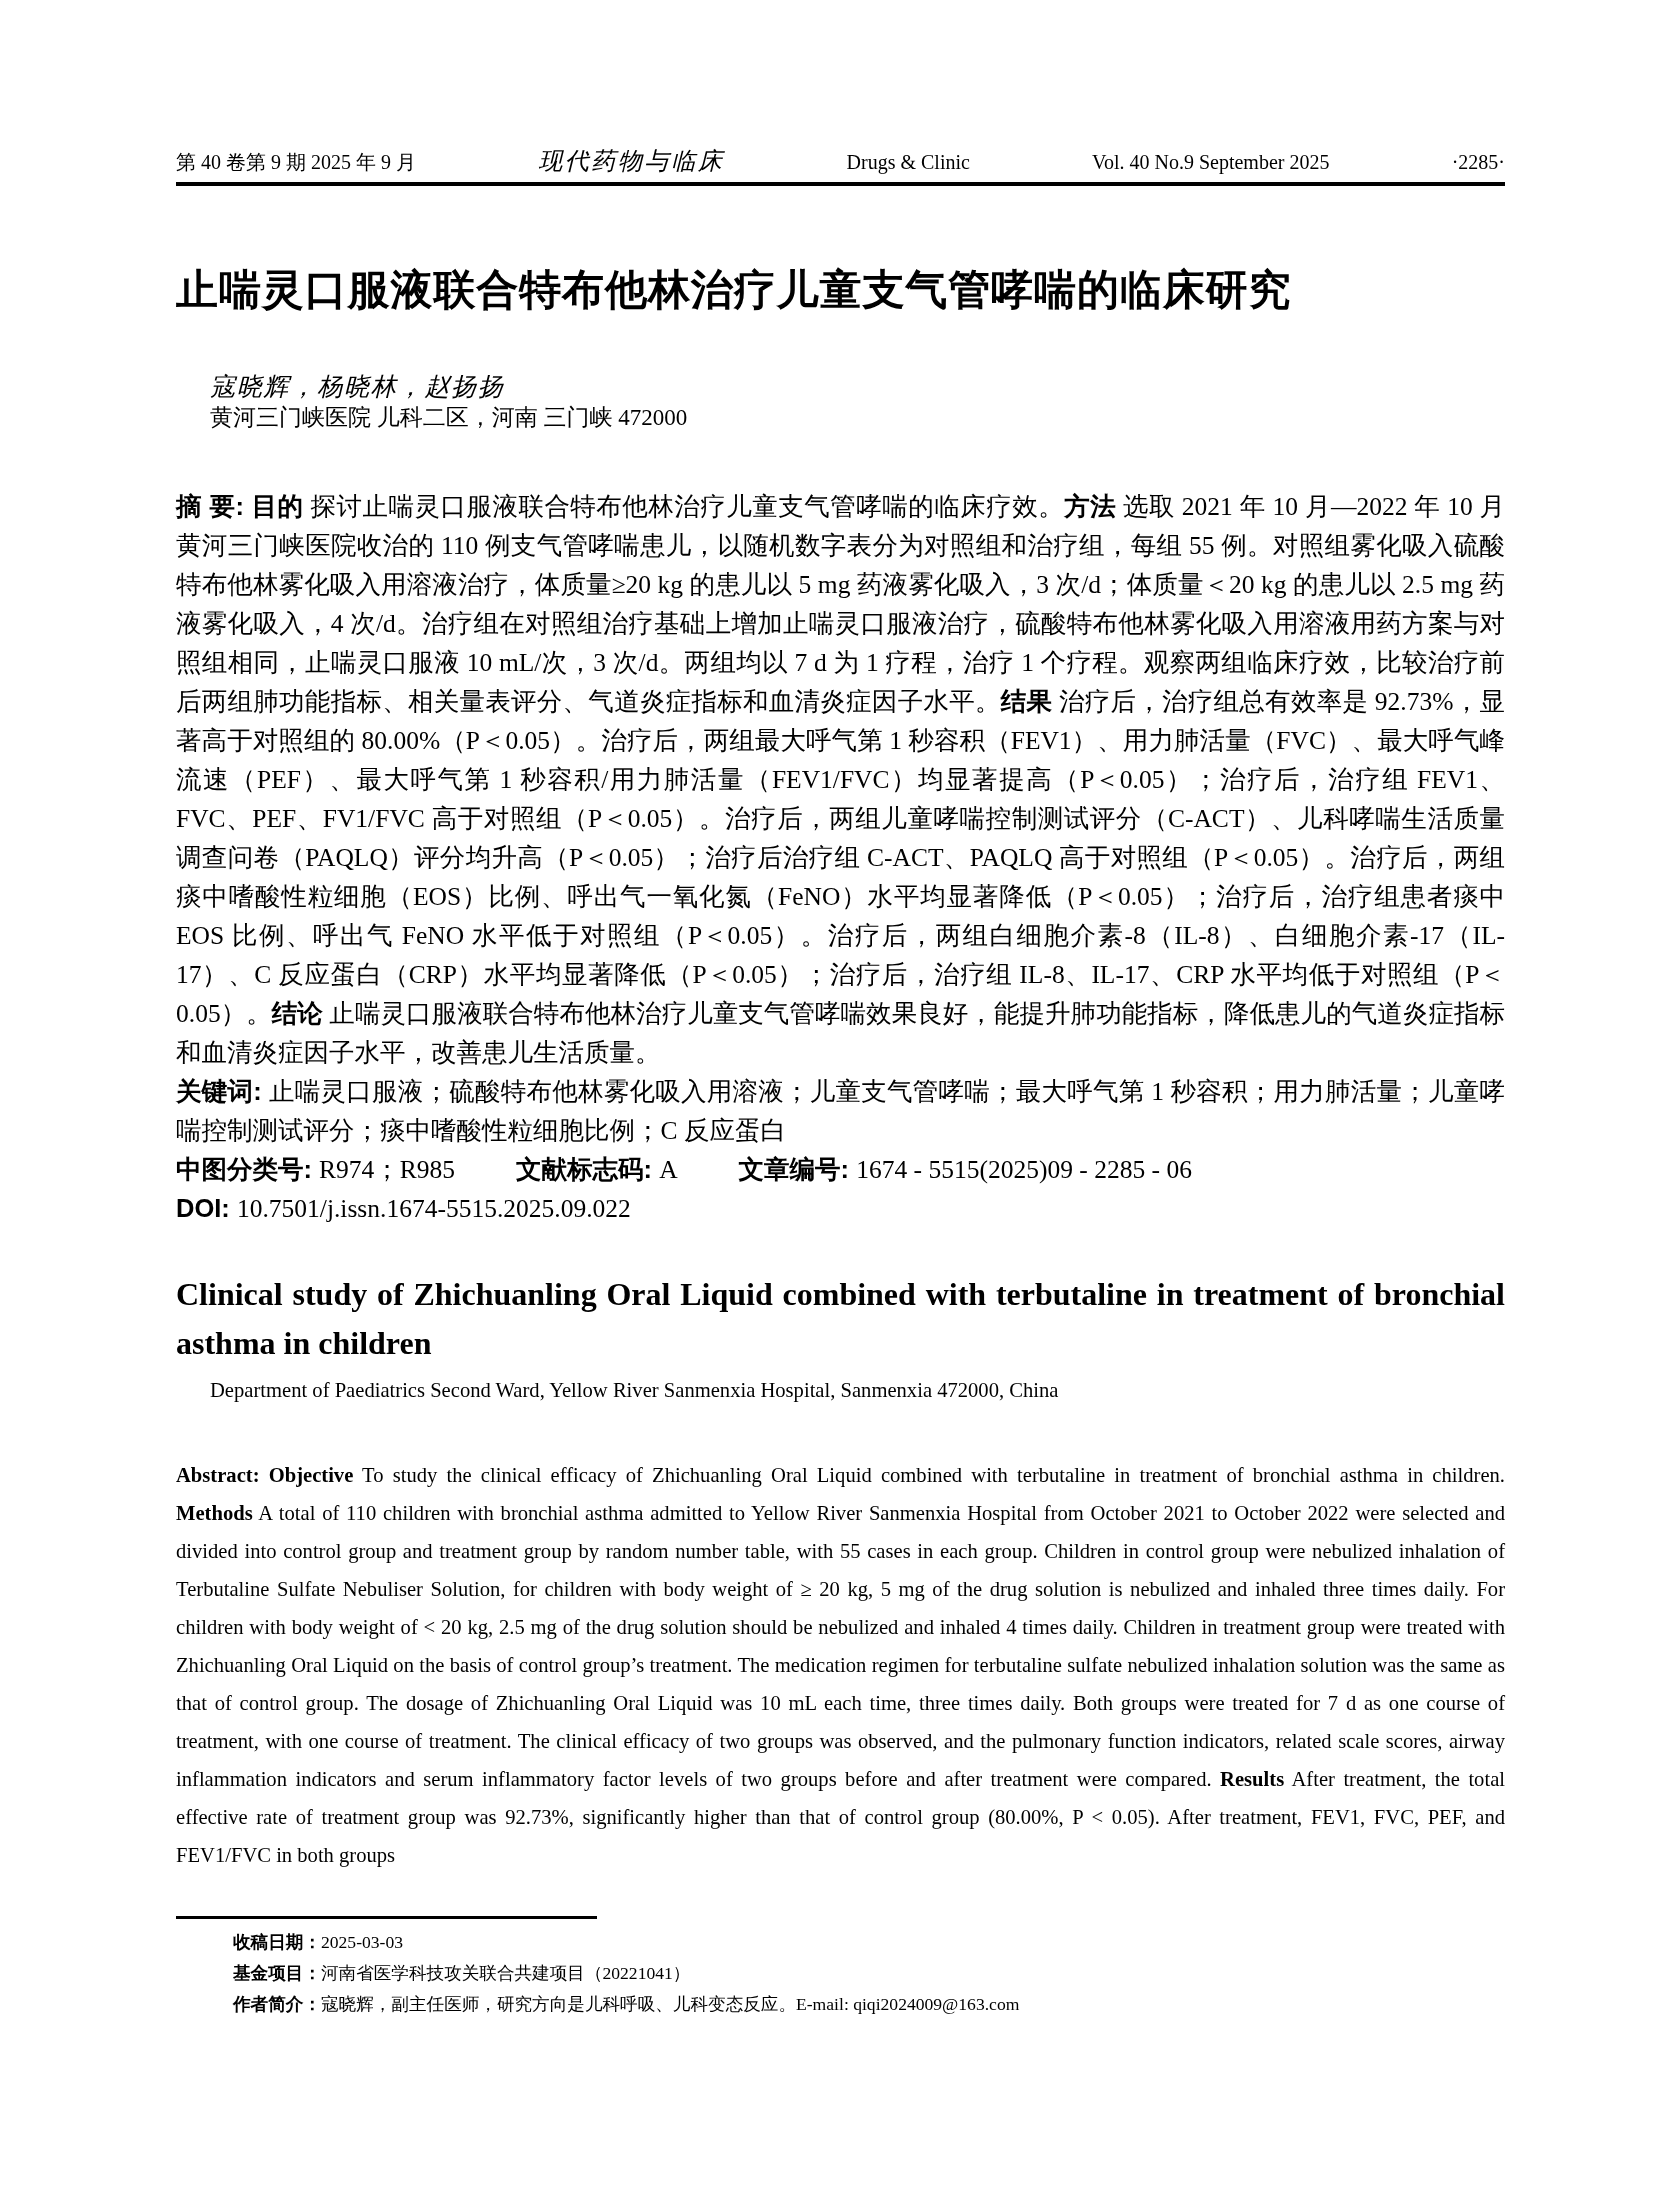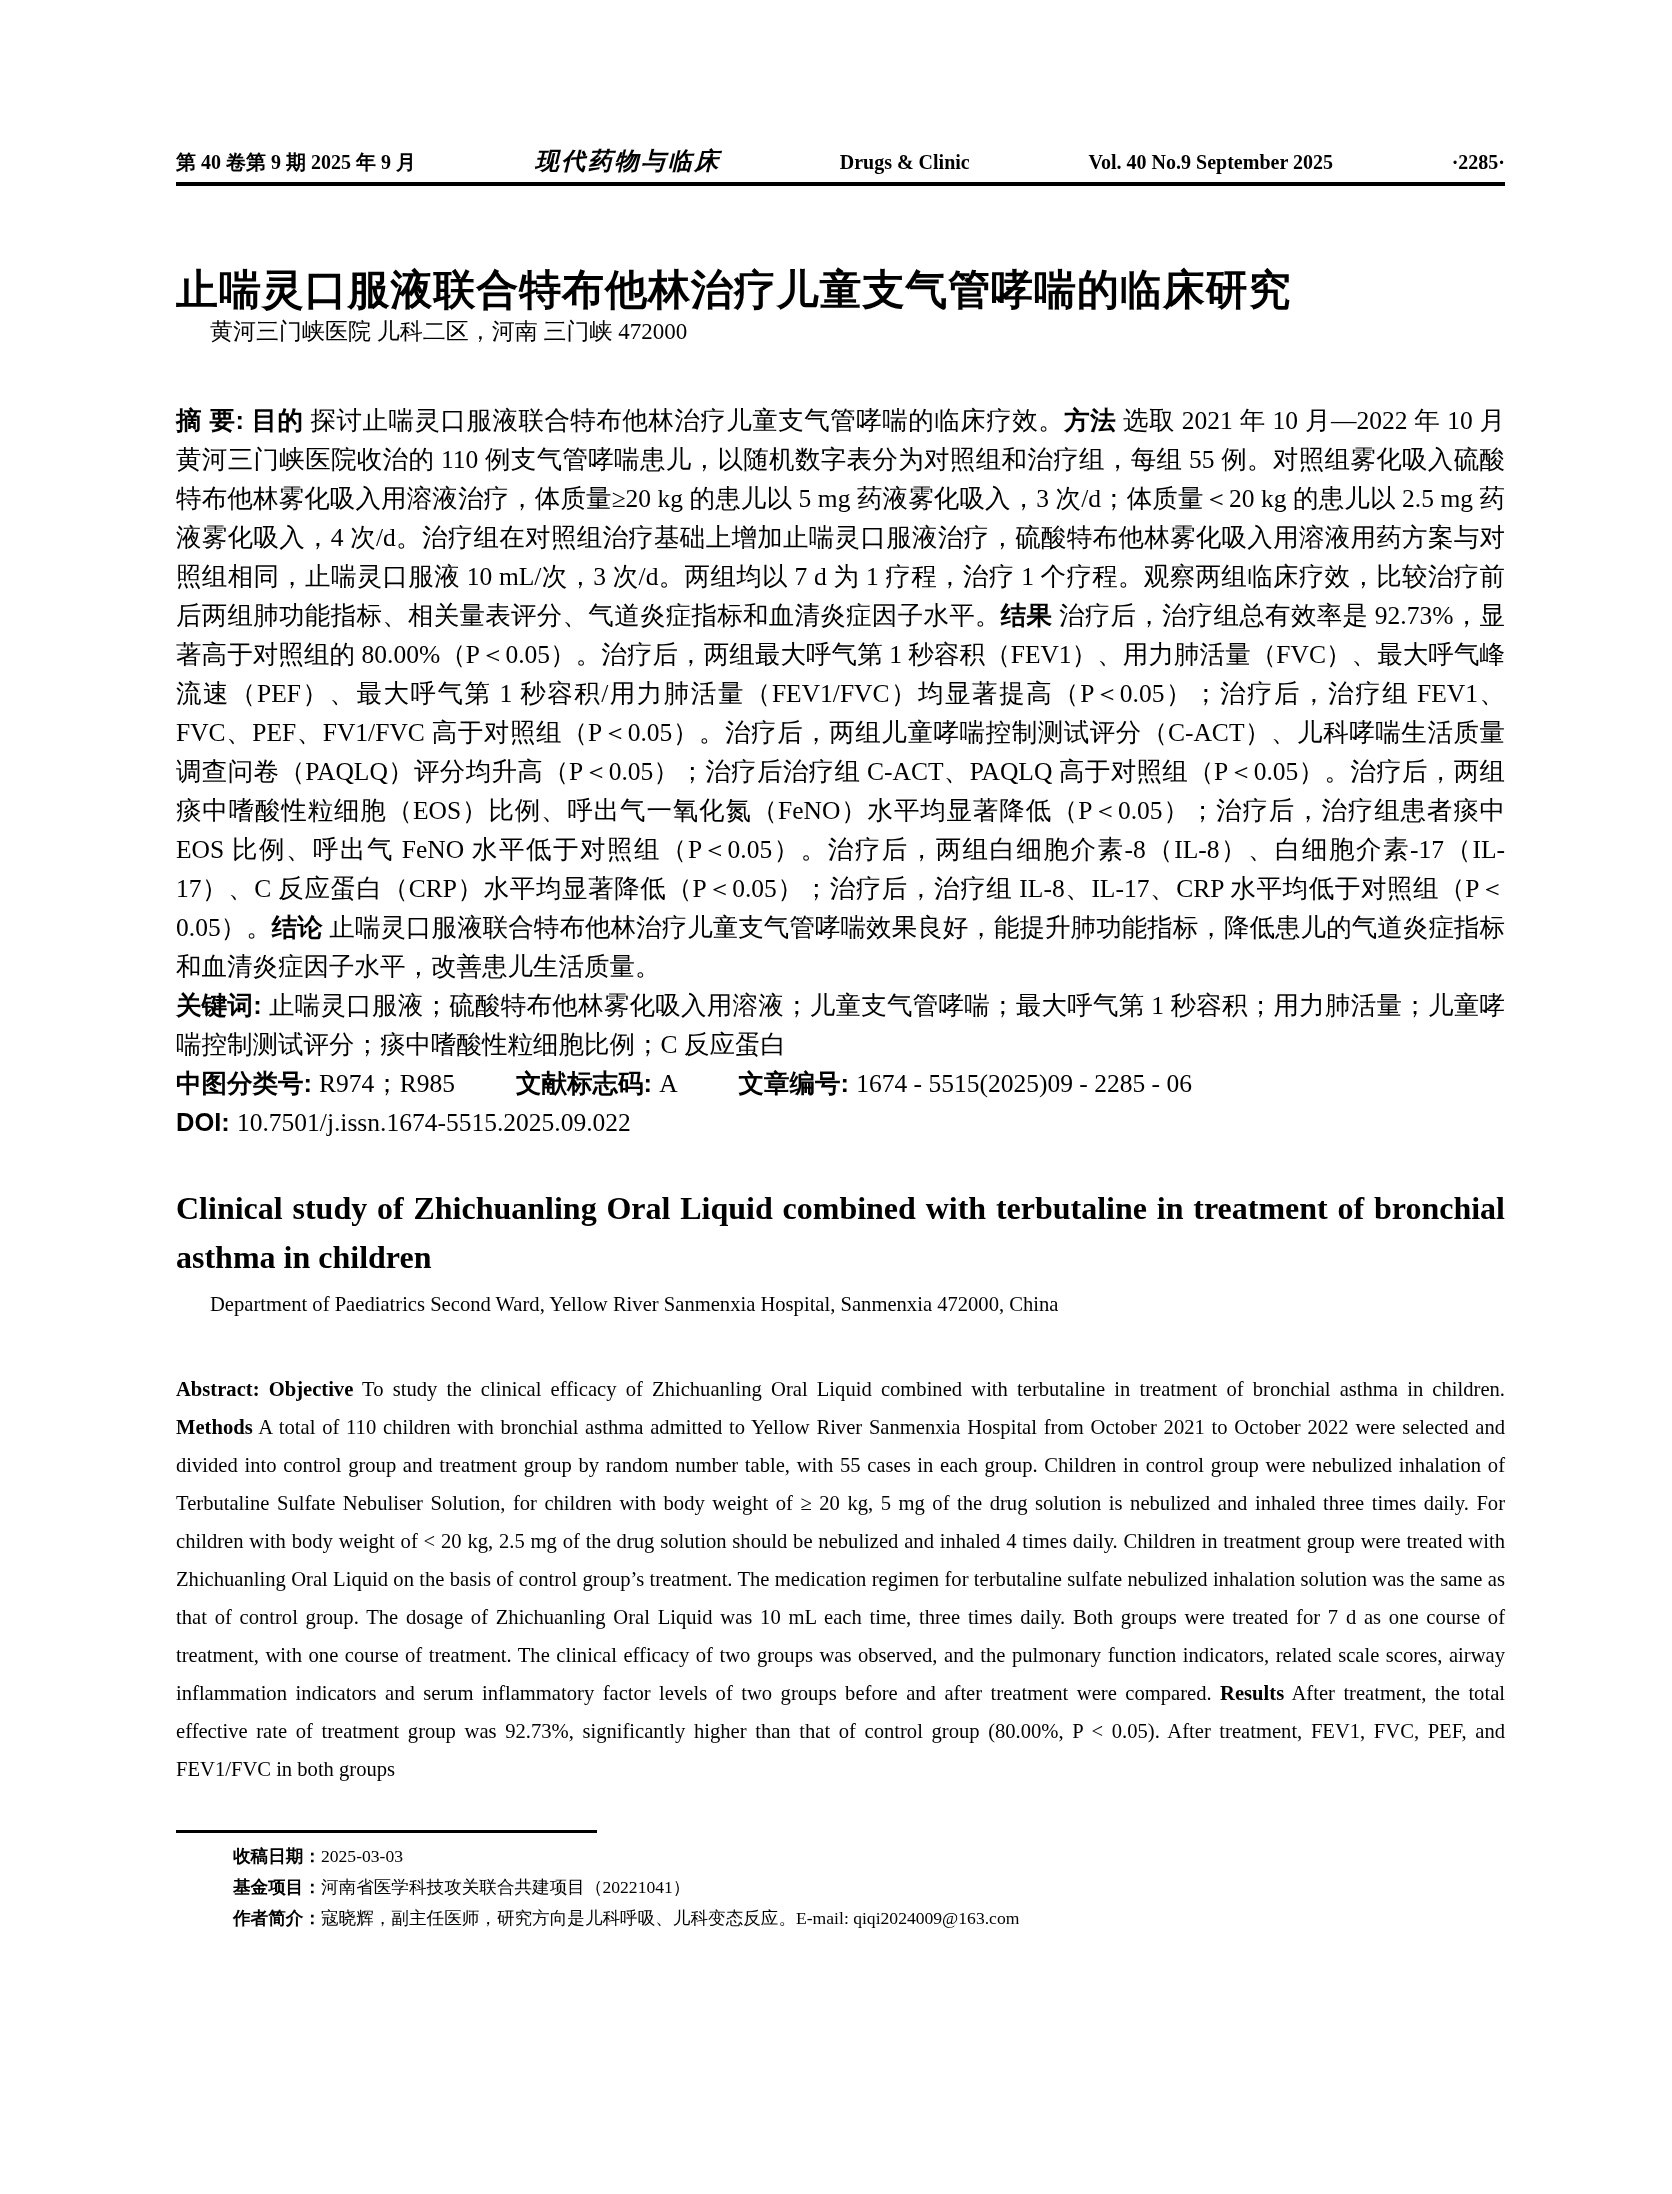--- a/index.html
+++ b/index.html
@@ -13,21 +13,21 @@
     padding:145px 167px 0 176px;
     font-family:"Liberation Serif","DejaVu Serif",serif;
     overflow:hidden;
   }
   
   .header{
     display:flex;
     justify-content:space-between;
     align-items:baseline;
     font-size:20px;
-    font-weight:700;
+    font-weight:400;
     white-space:nowrap;
   }
   .header .journal-cn{
     font-size:24px;
     font-style:italic;
     letter-spacing:2.6px;
     font-family:"Liberation Serif","DejaVu Serif",serif;
   }
   .header-rule{
     margin-top:5.3px;
@@ -124,20 +124,21 @@
     <span>第 40 卷第 9 期   2025 年 9 月</span>
     <span class="journal-cn">现代药物与临床</span>
     <span>Drugs &amp; Clinic</span>
     <span>Vol. 40 No.9 September 2025</span>
     <span>·2285·</span>
   </div>
   <div class="header-rule"></div>
 
   <div class="title-cn">止喘灵口服液联合特布他林治疗儿童支气管哮喘的临床研究</div>
 
+  <div class="authors-cn">寇晓辉，杨晓林，赵扬扬</div>
   <div class="affil-cn">黄河三门峡医院 儿科二区，河南 三门峡  472000</div>
 
   <div class="cn-block">
     <p><span class="seg-bold">摘  要: </span><span class="seg-bold">目的</span><span>  探讨止喘灵口服液联合特布他林治疗儿童支气管哮喘的临床疗效。</span><span class="seg-bold">方法</span><span>  选取 2021 年 10 月—2022 年 10 月黄河三门峡医院收治的 110 例支气管哮喘患儿，以随机数字表分为对照组和治疗组，每组 55 例。对照组雾化吸入硫酸特布他林雾化吸入用溶液治疗，体质量≥20 kg 的患儿以 5 mg 药液雾化吸入，3 次/d；体质量＜20 kg 的患儿以 2.5 mg 药液雾化吸入，4 次/d。治疗组在对照组治疗基础上增加止喘灵口服液治疗，硫酸特布他林雾化吸入用溶液用药方案与对照组相同，止喘灵口服液 10 mL/次，3 次/d。两组均以 7 d 为 1 疗程，治疗 1 个疗程。观察两组临床疗效，比较治疗前后两组肺功能指标、相关量表评分、气道炎症指标和血清炎症因子水平。</span><span class="seg-bold">结果</span><span>  治疗后，治疗组总有效率是 92.73%，显著高于对照组的 80.00%（P＜0.05）。治疗后，两组最大呼气第 1 秒容积（FEV1）、用力肺活量（FVC）、最大呼气峰流速（PEF）、最大呼气第 1 秒容积/用力肺活量（FEV1/FVC）均显著提高（P＜0.05）；治疗后，治疗组 FEV1、FVC、PEF、FV1/FVC 高于对照组（P＜0.05）。治疗后，两组儿童哮喘控制测试评分（C-ACT）、儿科哮喘生活质量调查问卷（PAQLQ）评分均升高（P＜0.05）；治疗后治疗组 C-ACT、PAQLQ 高于对照组（P＜0.05）。治疗后，两组痰中嗜酸性粒细胞（EOS）比例、呼出气一氧化氮（FeNO）水平均显著降低（P＜0.05）；治疗后，治疗组患者痰中 EOS 比例、呼出气 FeNO 水平低于对照组（P＜0.05）。治疗后，两组白细胞介素-8（IL-8）、白细胞介素-17（IL-17）、C 反应蛋白（CRP）水平均显著降低（P＜0.05）；治疗后，治疗组 IL-8、IL-17、CRP 水平均低于对照组（P＜0.05）。</span><span class="seg-bold">结论</span><span>  止喘灵口服液联合特布他林治疗儿童支气管哮喘效果良好，能提升肺功能指标，降低患儿的气道炎症指标和血清炎症因子水平，改善患儿生活质量。</span></p>
     <p><span class="seg-bold">关键词: </span><span>止喘灵口服液；硫酸特布他林雾化吸入用溶液；儿童支气管哮喘；最大呼气第 1 秒容积；用力肺活量；儿童哮喘控制测试评分；痰中嗜酸性粒细胞比例；C 反应蛋白</span></p>
     <p class="meta-line"><span class="seg-bold">中图分类号: </span><span>R974；R985</span><span class="seg-bold seg-gap">文献标志码: </span><span>A</span><span class="seg-bold seg-gap">文章编号: </span><span>1674 - 5515(2025)09 - 2285 - 06</span></p>
     <p class="meta-line"><span class="seg-bold">DOI: </span><span>10.7501/j.issn.1674-5515.2025.09.022</span></p>
   </div>
 
   <div class="title-en">Clinical study of Zhichuanling Oral Liquid combined with terbutaline in treatment of bronchial asthma in children</div>

